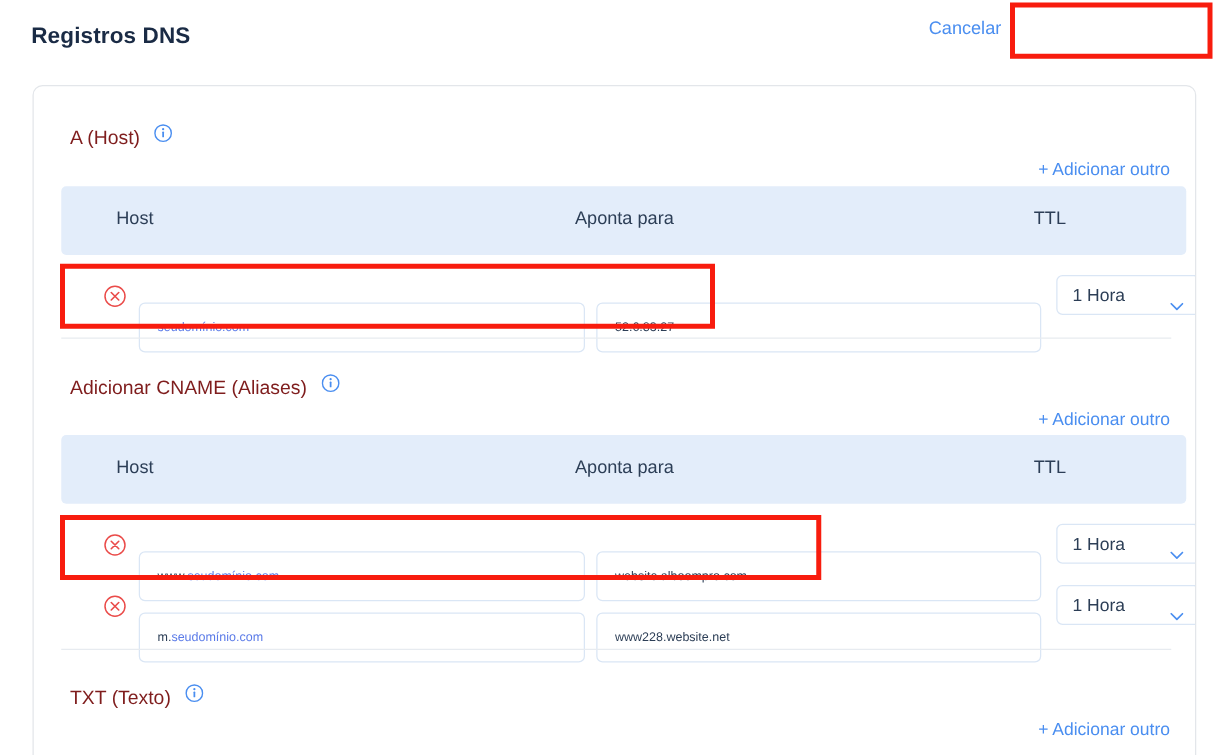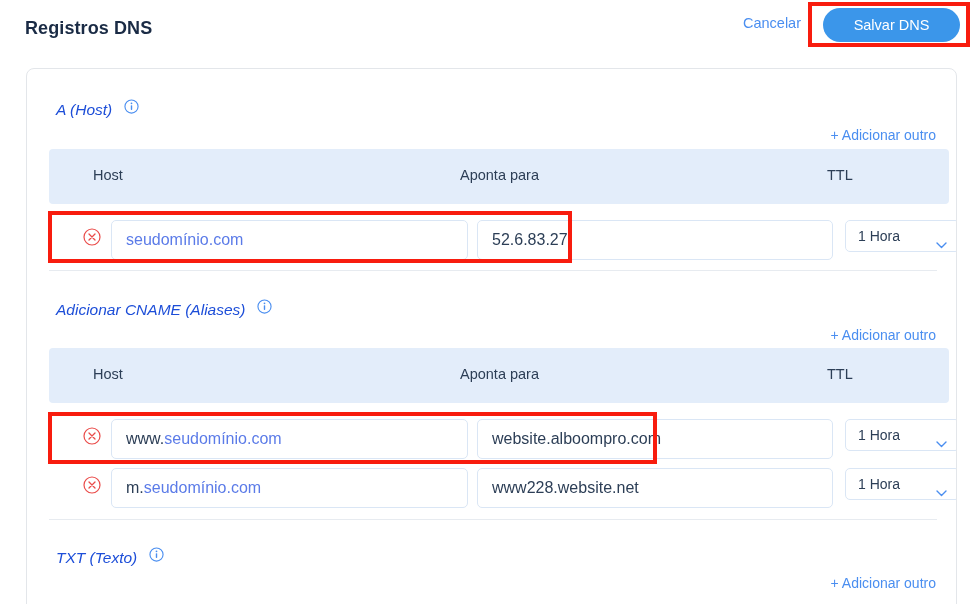--- a/index.html
+++ b/index.html
@@ -78,23 +78,22 @@
   .section-head {
     position: absolute;
     left: 0;
     width: 931px;
     height: 30px;
   }
   .section-title {
     position: absolute;
     left: 29px; top: 0;
     font-size: 15.5px;
-    color: #1d4ed8;
+    color: #7f1d1d;
     white-space: nowrap;
-    font-style: italic;
   }
   .info-icon {
     display: inline-block;
     vertical-align: 1px;
     margin-left: 7px;
     width: 15px; height: 15px;
   }
   .add-link {
     position: absolute;
     right: 22px; top: 12px;
@@ -133,29 +132,30 @@
     width: 18px; height: 18px;
     cursor: pointer;
   }
 
   .inp {
     position: absolute;
     height: 40px;
     border: 1px solid #dae6f5;
     border-radius: 5px;
     background: #ffffff;
-    font-size: 16px;
+    font-size: 10px;
     color: #2c3e56;
     padding: 0 14px;
     display: flex;
     align-items: center;
     font-family: "Liberation Sans", sans-serif;
     outline: none;
     white-space: nowrap;
     overflow: hidden;
+    margin-top: 22px;
   }
   .inp-host   { left: 84px;  width: 357px; top: 3px; }
   .inp-points { left: 450px; width: 356px; top: 3px; }
 
   .host-prefix { color: #2c3e56; }
   .host-domain { color: #5b7be8; }
 
   .ttl-select {
     position: absolute;
     left: 818px; top: 3px;
@@ -197,21 +197,20 @@
 
 <div class="page">
 
   <div class="topbar">
     <div class="page-title">Registros DNS</div>
 
     <div class="cancel-link">Cancelar</div>
 
     <div class="save-highlight"></div>
 
-    <button class="save-btn">Salvar DNS</button>
   </div>
 
   <div class="card">
 
     <div class="section-head" style="top:30px;">
       <div class="section-title">
         <span>A (Host)</span>
         <span class="info-icon">
           <svg width="15" height="15" viewBox="0 0 16 16">
             <circle cx="8" cy="8" r="7" fill="none" stroke="#4a8ef0" stroke-width="1.2"></circle>

